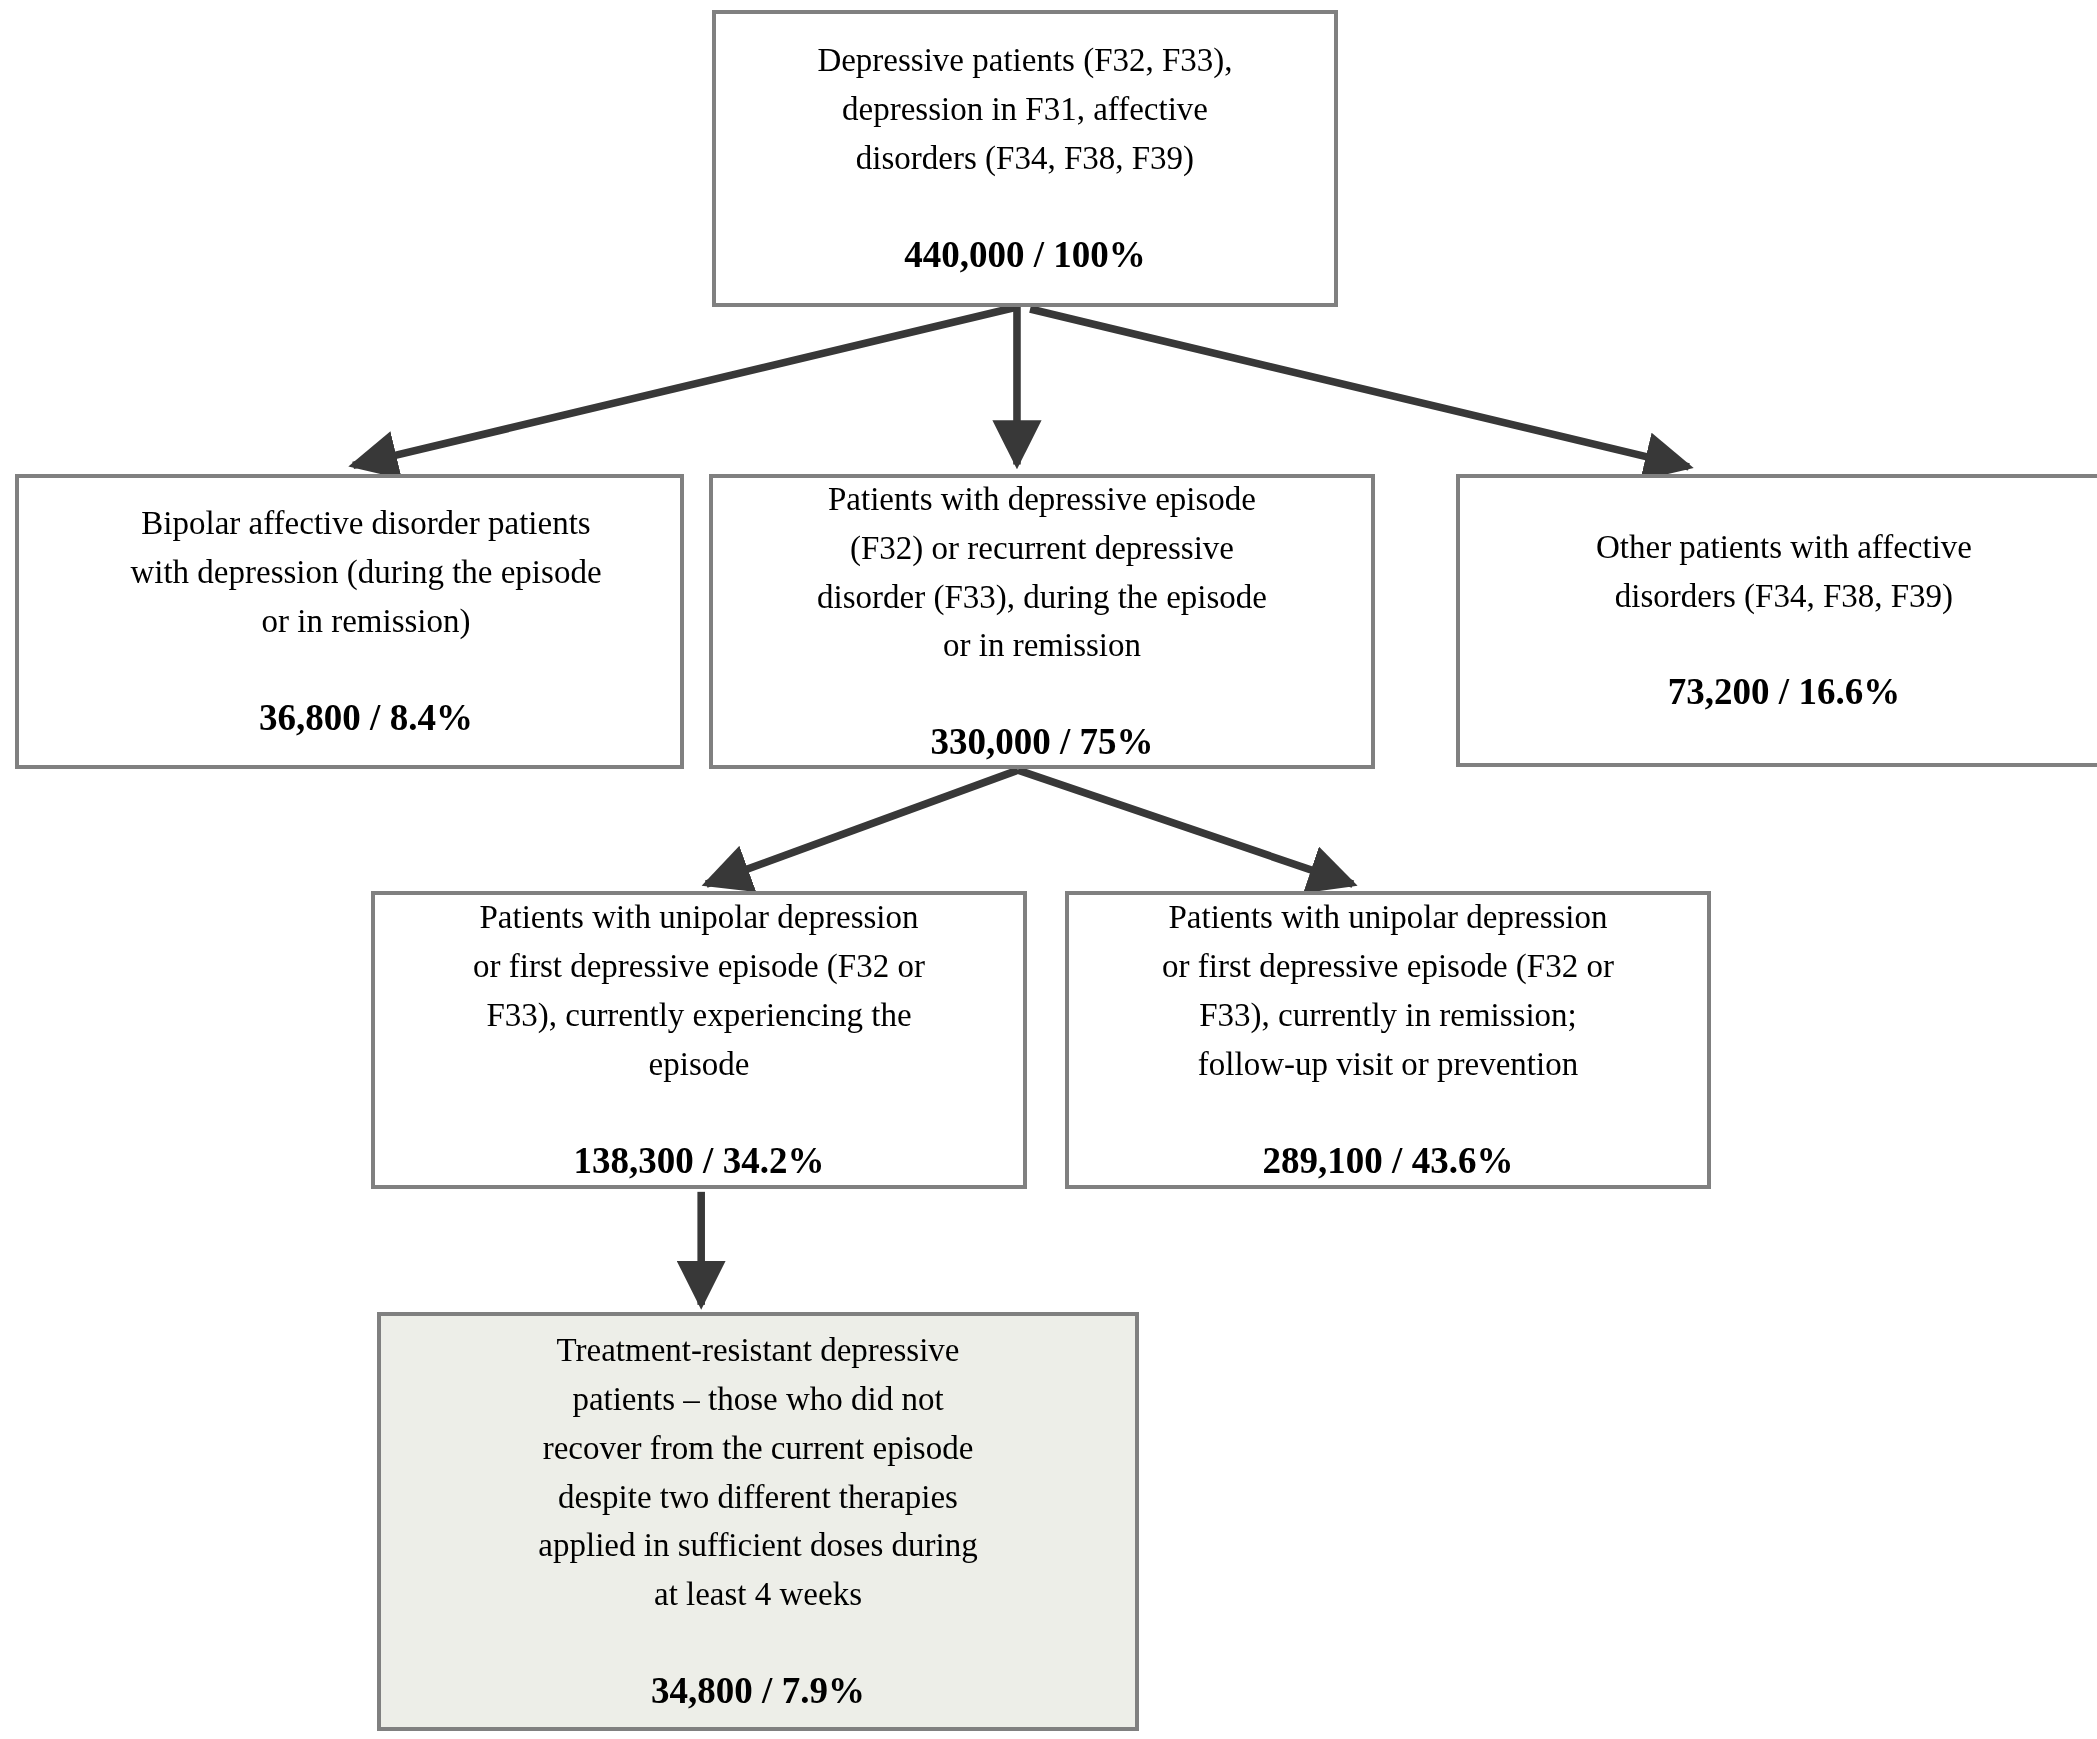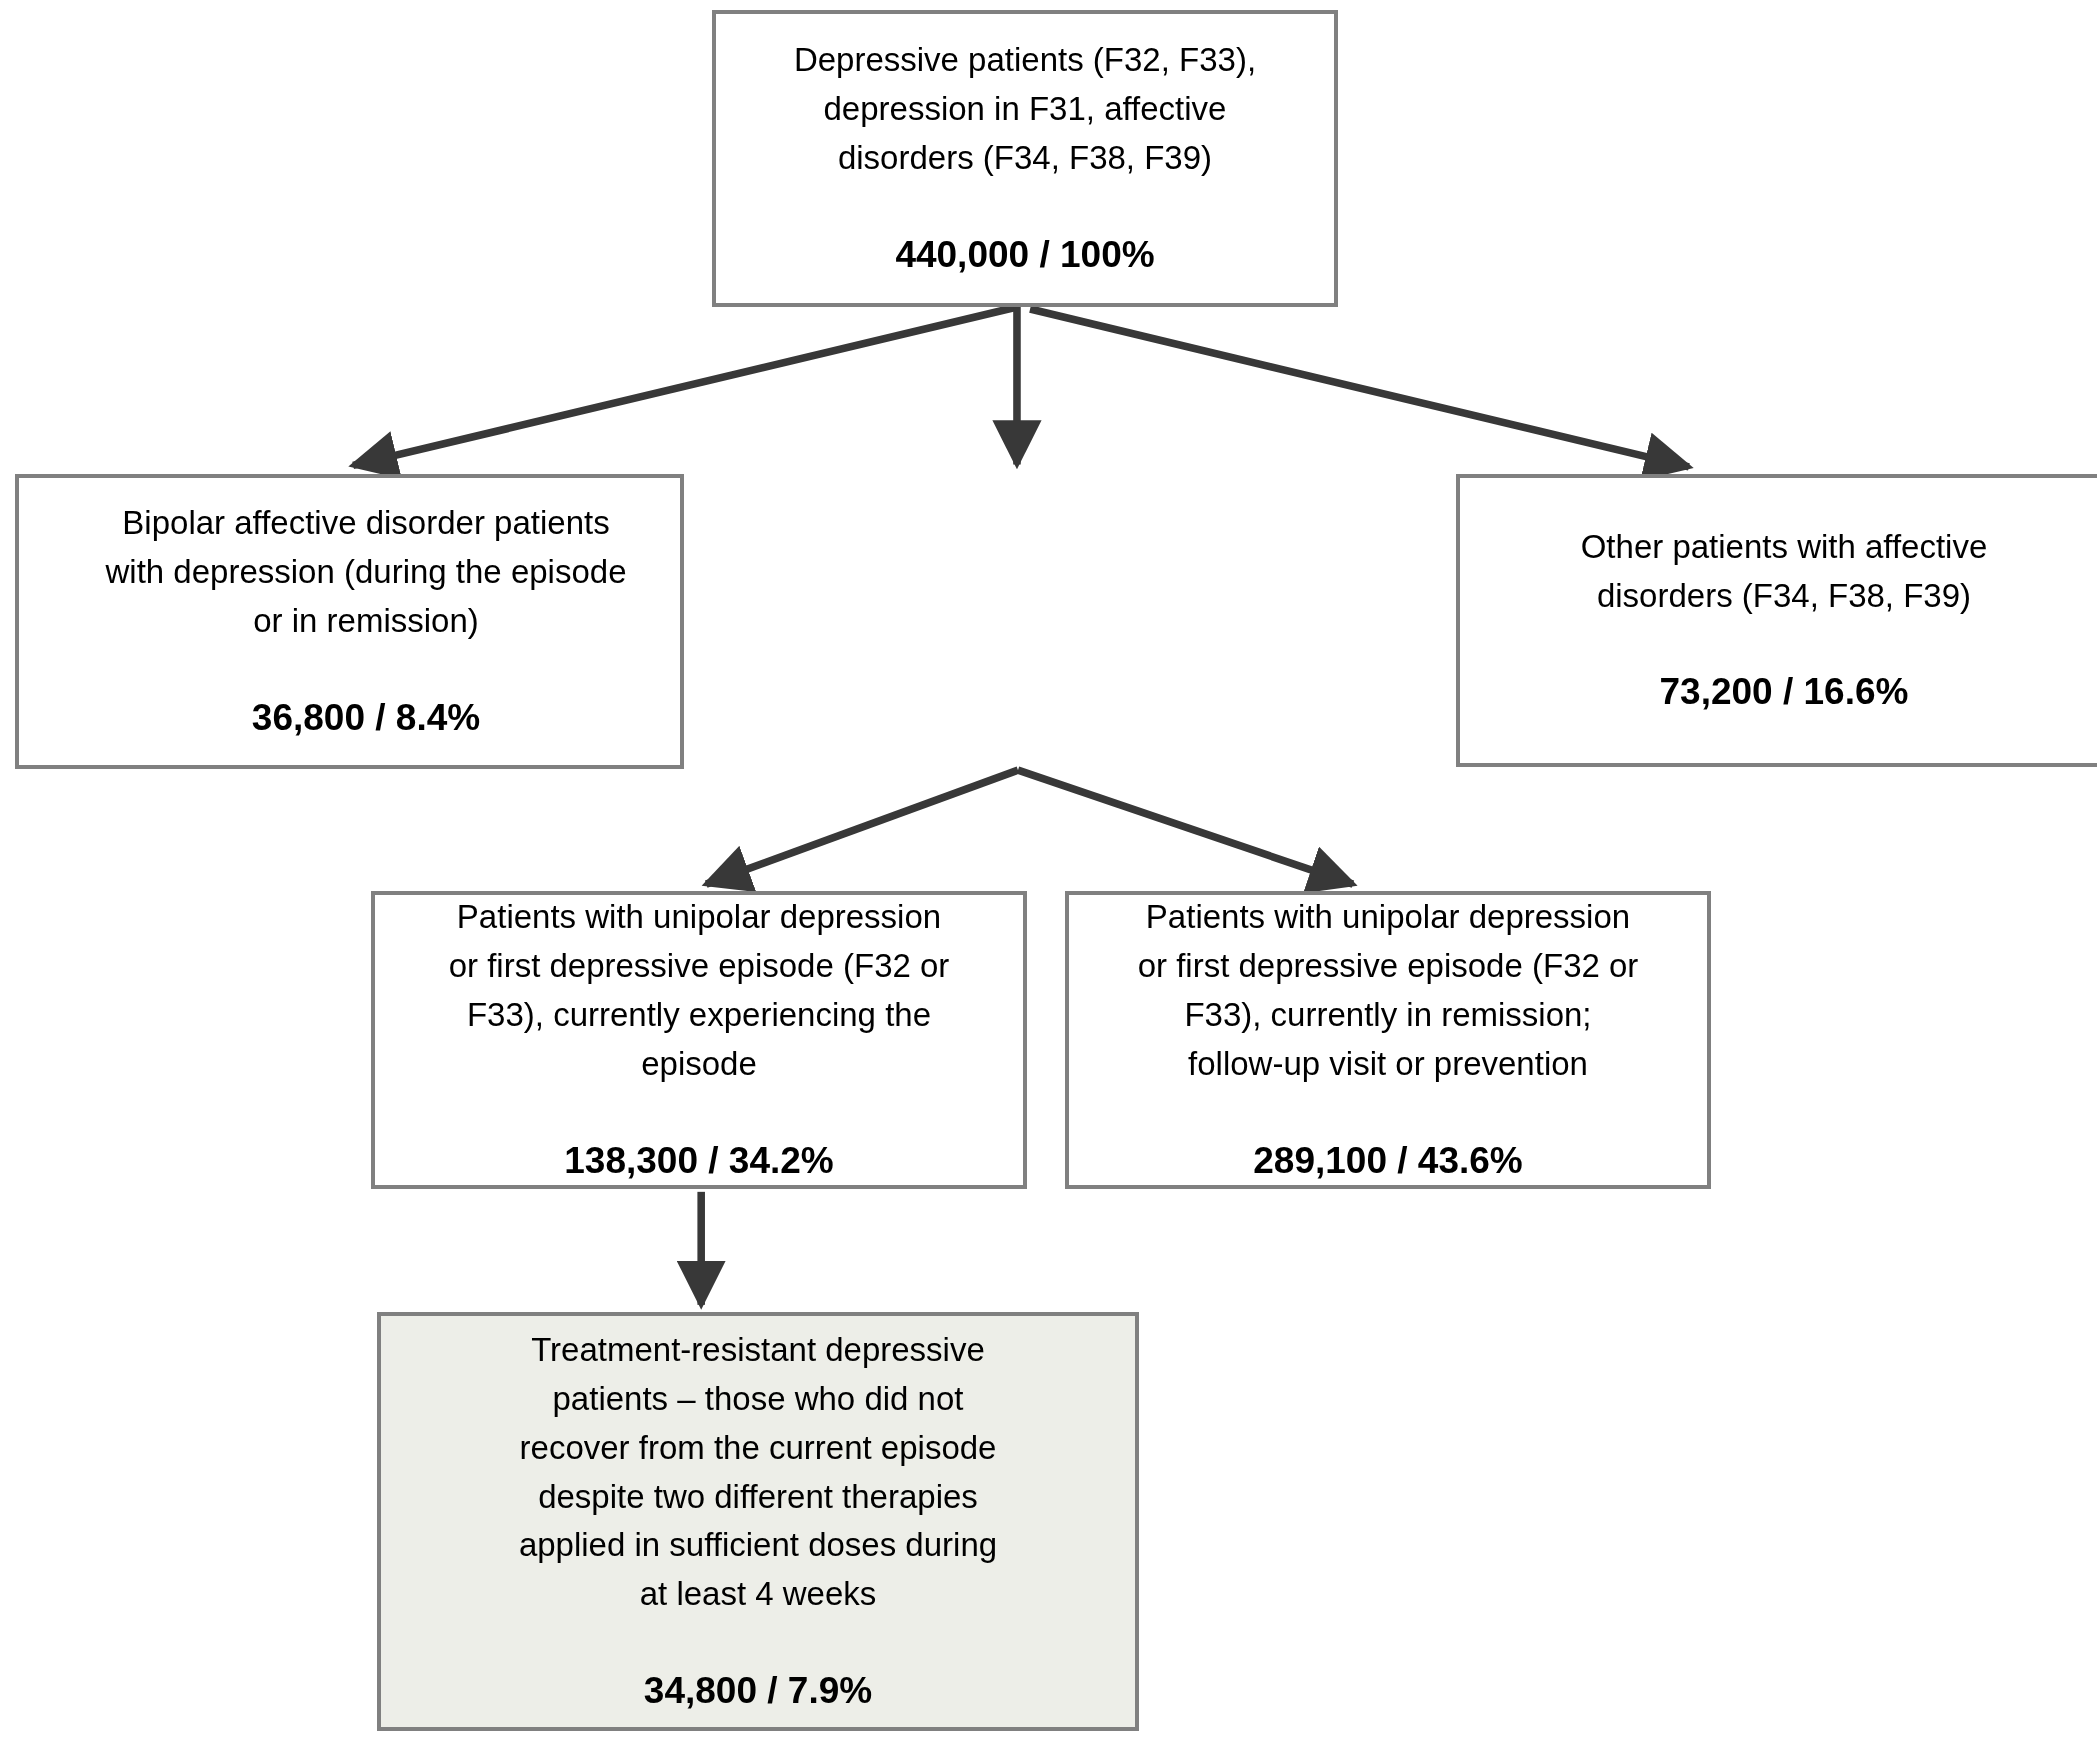--- a/index.html
+++ b/index.html
@@ -5,21 +5,21 @@
   html, body {
     margin: 0;
     padding: 0;
     background: #ffffff;
   }
   #canvas {
     position: relative;
     width: 2097px;
     height: 1740px;
     background: var(--page-bg, #ffffff);
-    font-family: Liberation Sans, sans-serif;
+    font-family: Liberation Serif, serif;
     color: #000000;
     overflow: hidden;
   }
   #connector-layer {
     position: absolute;
     left: 0;
     top: 0;
     width: 2097px;
     height: 1740px;
     pointer-events: none;
@@ -92,20 +92,27 @@
     <div class="node-value">440,000 / 100%</div>
   </div>
 
   <div class="node" id="node-bipolar">
     <div class="node-label">Bipolar affective disorder patients
 with depression (during the episode
 or in remission)</div>
     <div class="node-value">36,800 / 8.4%</div>
   </div>
 
+  <div class="node" id="node-depressive-episode">
+    <div class="node-label">Patients with depressive episode
+(F32) or recurrent depressive
+disorder (F33), during the episode
+or in remission</div>
+    <div class="node-value">330,000 / 75%</div>
+  </div>
 
   <div class="node" id="node-other-affective">
     <div class="node-label">Other patients with affective
 disorders (F34, F38, F39)</div>
     <div class="node-value">73,200 / 16.6%</div>
   </div>
 
   <div class="node" id="node-current-episode">
     <div class="node-label">Patients with unipolar depression
 or first depressive episode (F32 or

